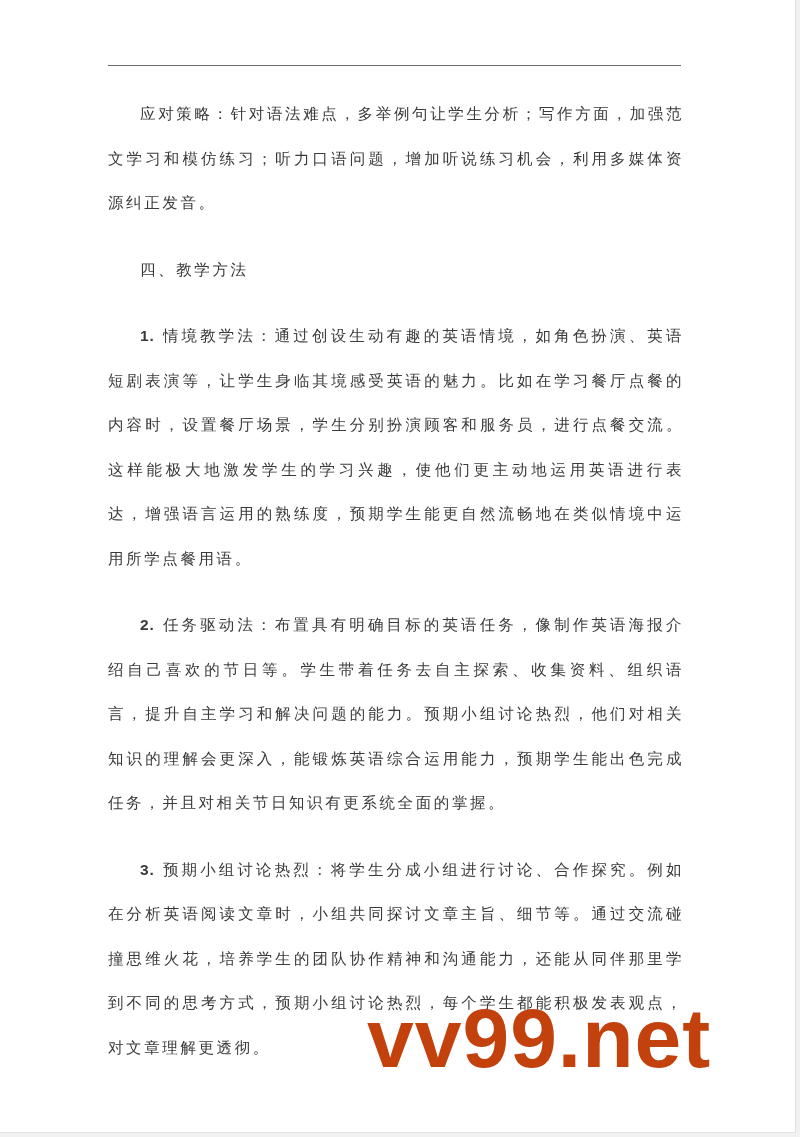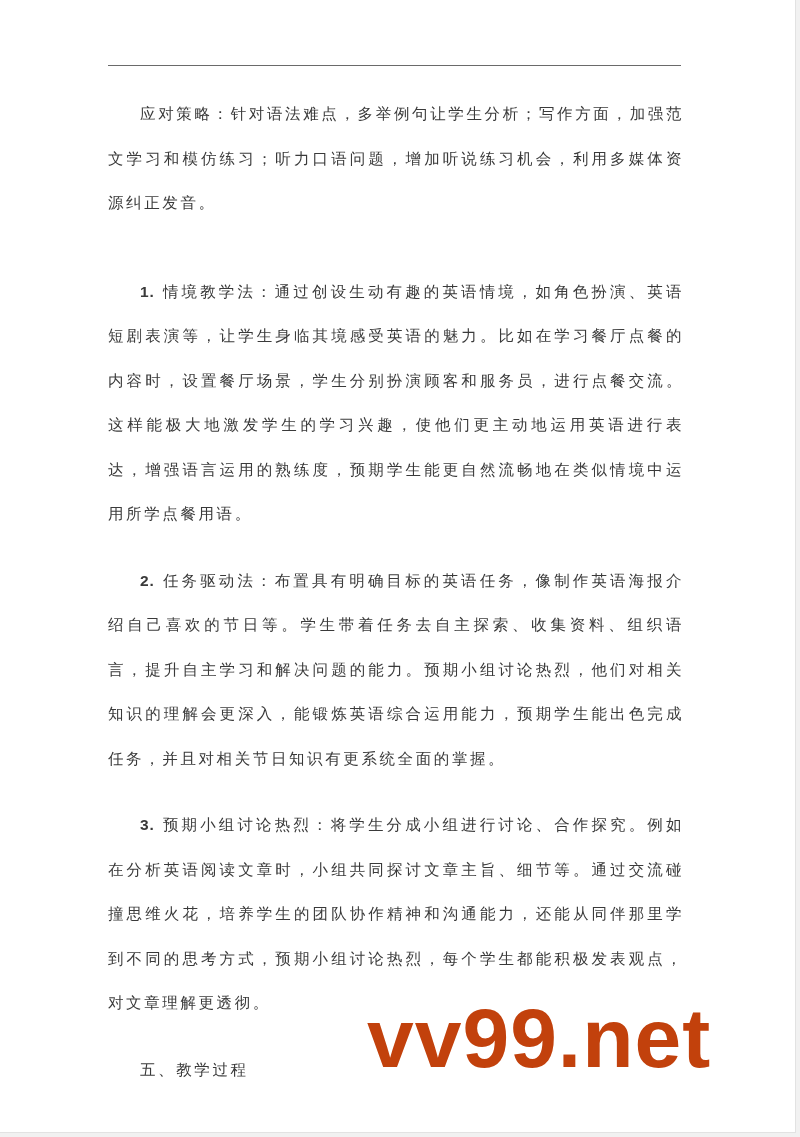--- a/index.html
+++ b/index.html
@@ -77,30 +77,30 @@
 </head>
 <body>
 
 <div class="page">
   <div class="header-rule"></div>
 
   <div class="content">
     <p class="para">应对策略：针对语法难点，多举例句让学生分析；写作方面，加强范文学习和模仿练习；听力口语问题，增加听说练习机会，利用多媒体资源纠正发音。</p>
     <div class="gap"></div>
 
+    <p class="heading">四、教学方法</p>
     <div class="gap"></div>
 
     <p class="para"><span class="num">1.</span><span> 情境教学法：通过创设生动有趣的英语情境，如角色扮演、英语短剧表演等，让学生身临其境感受英语的魅力。比如在学习餐厅点餐的内容时，设置餐厅场景，学生分别扮演顾客和服务员，进行点餐交流。这样能极大地激发学生的学习兴趣，使他们更主动地运用英语进行表达，增强语言运用的熟练度，预期学生能更自然流畅地在类似情境中运用所学点餐用语。</span></p>
     <div class="gap"></div>
 
     <p class="para"><span class="num">2.</span><span> 任务驱动法：布置具有明确目标的英语任务，像制作英语海报介绍自己喜欢的节日等。学生带着任务去自主探索、收集资料、组织语言，提升自主学习和解决问题的能力。预期小组讨论热烈，他们对相关知识的理解会更深入，能锻炼英语综合运用能力，预期学生能出色完成任务，并且对相关节日知识有更系统全面的掌握。</span></p>
     <div class="gap"></div>
 
     <p class="para"><span class="num">3.</span><span> 预期小组讨论热烈：将学生分成小组进行讨论、合作探究。例如在分析英语阅读文章时，小组共同探讨文章主旨、细节等。通过交流碰撞思维火花，培养学生的团队协作精神和沟通能力，还能从同伴那里学到不同的思考方式，预期小组讨论热烈，每个学生都能积极发表观点，对文章理解更透彻。</span></p>
     <div class="gap"></div>
 
-    <p class="heading">五、教学过程</p>
     <div class="gap"></div>
 
   </div>
 
   <div class="watermark">vv99.net</div>
 </div>
 
 </body></html>

